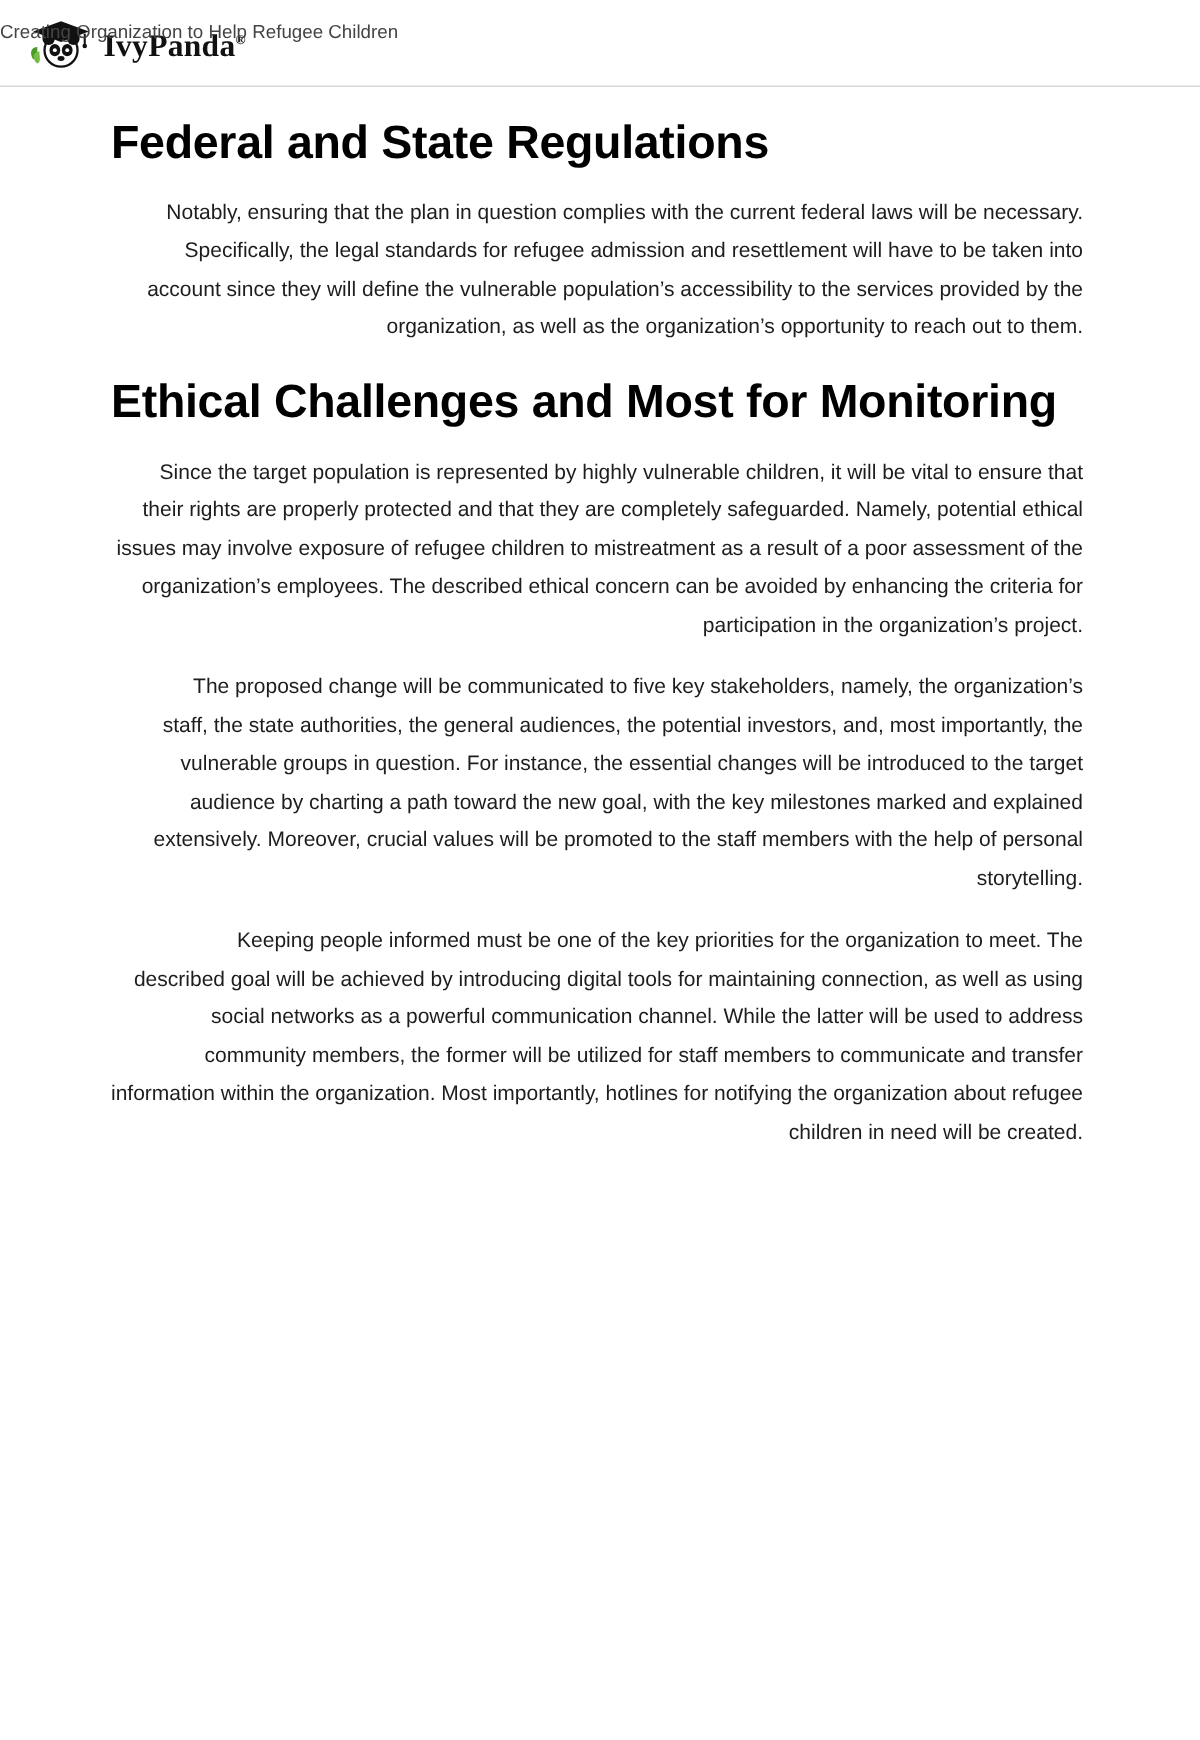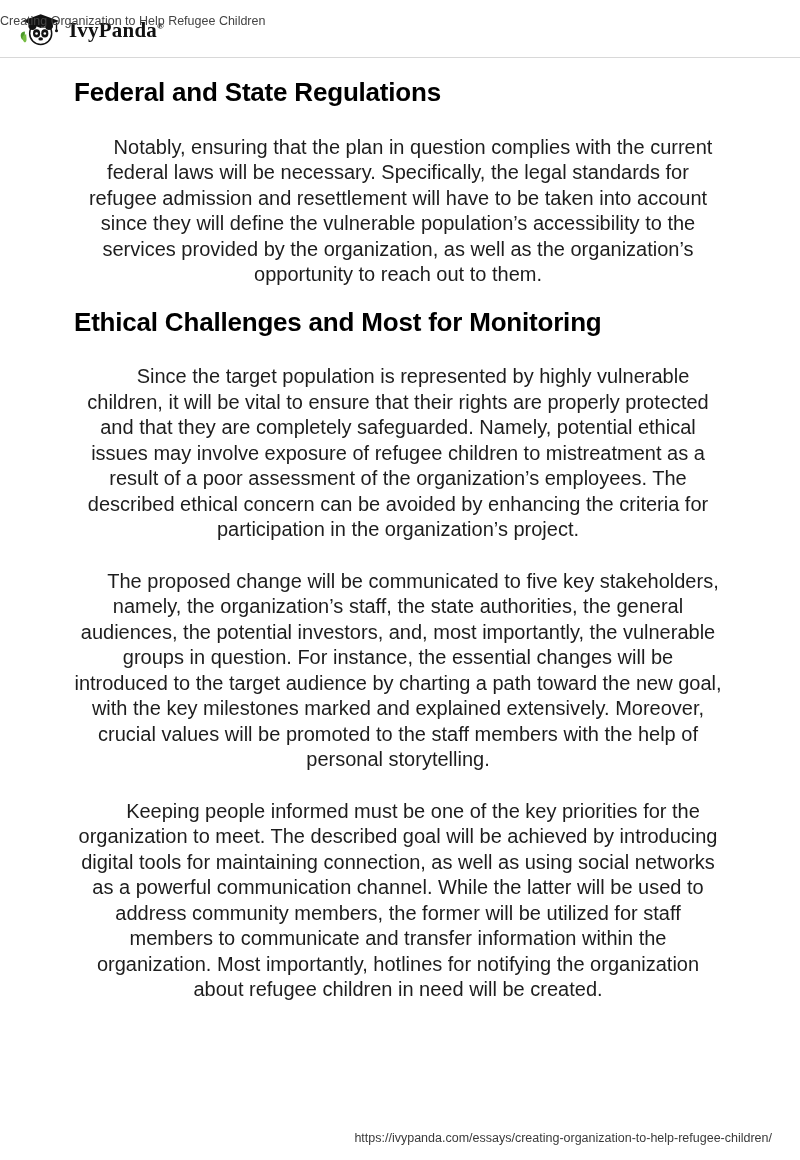--- a/index.html
+++ b/index.html
@@ -67,37 +67,37 @@
     color: #444444;
   }
   
   .content {
     position: absolute;
     top: 62px;
     left: 74px;
     width: 648px;
   }
   h2.section-title {
-    font-size: 26px;
+    font-size: 31px;
     font-weight: bold;
     color: #000000;
     margin: 18px 0 0 0;
     line-height: 1.25;
     letter-spacing: -0.2px;
   }
   .section:first-child h2.section-title {
     margin-top: 14px;
   }
   p.para {
-    font-size: 20px;
+    font-size: 14px;
     line-height: 25.5px;
     color: #1d1d1d;
-    margin: 26px 0 16px 0;
+    margin: 14px 0 16px 0;
     text-indent: 30px;
-    text-align: center;
+    text-align: right;
   }
   
   .footer {
     position: absolute;
     left: 0;
     bottom: 14px;
     width: 800px;
     text-align: right;
     padding-right: 28px;
     box-sizing: border-box;
@@ -155,17 +155,14 @@
     <div class="section">
       <p class="para">The proposed change will be communicated to five key stakeholders, namely, the organization’s staff, the state authorities, the general audiences, the potential investors, and, most importantly, the vulnerable groups in question. For instance, the essential changes will be introduced to the target audience by charting a path toward the new goal, with the key milestones marked and explained extensively. Moreover, crucial values will be promoted to the staff members with the help of personal storytelling.</p>
     </div>
 
     <div class="section">
       <p class="para">Keeping people informed must be one of the key priorities for the organization to meet. The described goal will be achieved by introducing digital tools for maintaining connection, as well as using social networks as a powerful communication channel. While the latter will be used to address community members, the former will be utilized for staff members to communicate and transfer information within the organization. Most importantly, hotlines for notifying the organization about refugee children in need will be created.</p>
     </div>
 
   </div>
 
-  <div class="footer">
-    <a class="footer-url" href="#">https://ivypanda.com/essays/creating-organization-to-help-refugee-children/</a>
-  </div>
 
 </div>
 
 </body></html>

